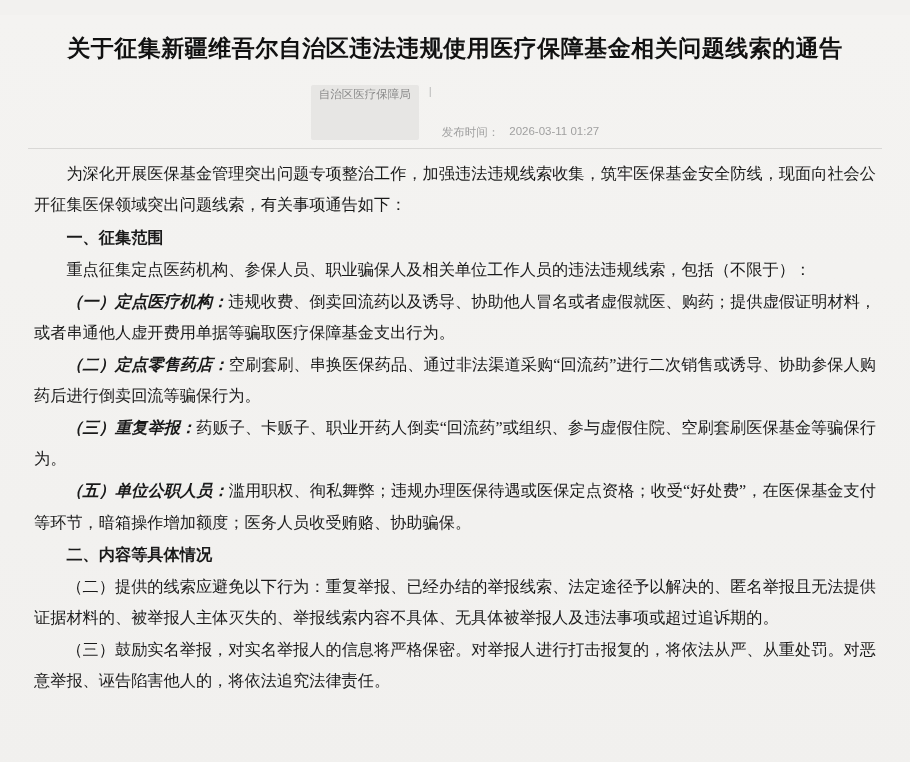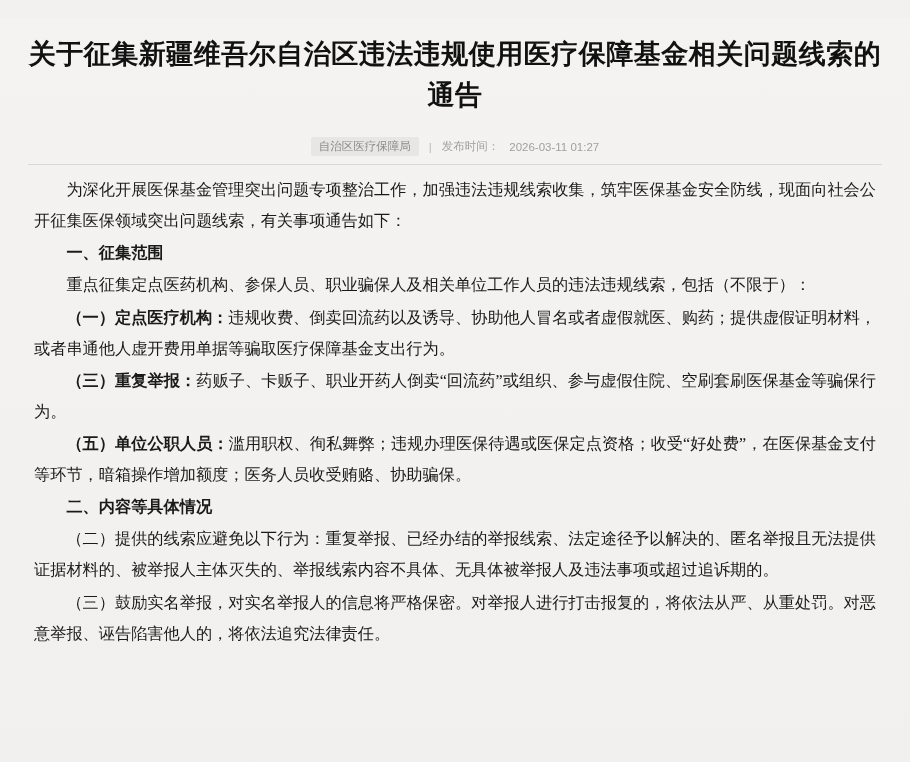--- a/index.html
+++ b/index.html
@@ -17,50 +17,50 @@
   .page {
     position: relative;
     width: 910px;
     height: 762px;
     box-sizing: border-box;
     padding: 0 26px;
     background: linear-gradient(180deg, #f4f3f1 0%, #f1f0ee 100%);
   }
   .doc-title {
     text-align: center;
-    font-size: 27px;
+    font-size: 23px;
     font-weight: bold;
     letter-spacing: 0.5px;
     line-height: 1.5;
     color: #111;
     padding-top: 16px;
     padding-bottom: 4px;
     font-family: "Liberation Sans", "DejaVu Sans", sans-serif;
   }
   .meta-bar {
     display: flex;
     justify-content: center;
-    align-items: center;
     gap: 10px;
     font-size: 11.5px;
     color: #8d8d8d;
     font-family: "Liberation Sans", "DejaVu Sans", sans-serif;
     padding-bottom: 8px;
   }
   .meta-source {
     background: #e7e6e4;
     border-radius: 2px;
     padding: 2px 8px;
     color: #8a8a8a;
   }
   .meta-sep {
     color: #b8b8b8;
   }
   .meta-time {
     color: #a0a0a0;
+    margin-top: 40px;
   }
   .rule {
     height: 1px;
     background: #d9d8d6;
     margin: 0 2px 10px 2px;
   }
   .body-text {
     font-size: 16.2px;
     line-height: 1.92;
     color: #1a1a1a;
@@ -70,20 +70,21 @@
   }
   .para {
     margin: 0 0 1px 0;
     text-indent: 2em;
   }
   .para.heading {
     font-weight: bold;
   }
   .lead-bold {
     font-weight: bold;
+    font-style: italic;
   }
 </style>
 </head>
 <body>
 
 <div class="page">
 
   <h1 class="doc-title">关于征集新疆维吾尔自治区违法违规使用医疗保障基金相关问题线索的通告</h1>
 
   <div class="meta-bar">
@@ -98,20 +99,21 @@
   <div class="body-text">
 
     <p class="para">为深化开展医保基金管理突出问题专项整治工作，加强违法违规线索收集，筑牢医保基金安全防线，现面向社会公开征集医保领域突出问题线索，有关事项通告如下：</p>
 
     <p class="para heading">一、征集范围</p>
 
     <p class="para">重点征集定点医药机构、参保人员、职业骗保人及相关单位工作人员的违法违规线索，包括（不限于）：</p>
 
     <p class="para"><span class="lead-bold">（一）定点医疗机构：</span><span>违规收费、倒卖回流药以及诱导、协助他人冒名或者虚假就医、购药；提供虚假证明材料，或者串通他人虚开费用单据等骗取医疗保障基金支出行为。</span></p>
 
+    <p class="para"><span class="lead-bold">（二）定点零售药店：</span><span>空刷套刷、串换医保药品、通过非法渠道采购“回流药”进行二次销售或诱导、协助参保人购药后进行倒卖回流等骗保行为。</span></p>
 
     <p class="para"><span class="lead-bold">（三）重复举报：</span><span>药贩子、卡贩子、职业开药人倒卖“回流药”或组织、参与虚假住院、空刷套刷医保基金等骗保行为。</span></p>
 
 
     <p class="para"><span class="lead-bold">（五）单位公职人员：</span><span>滥用职权、徇私舞弊；违规办理医保待遇或医保定点资格；收受“好处费”，在医保基金支付等环节，暗箱操作增加额度；医务人员收受贿赂、协助骗保。</span></p>
 
     <p class="para heading">二、内容等具体情况</p>
 
 
     <p class="para">（二）提供的线索应避免以下行为：重复举报、已经办结的举报线索、法定途径予以解决的、匿名举报且无法提供证据材料的、被举报人主体灭失的、举报线索内容不具体、无具体被举报人及违法事项或超过追诉期的。</p>

